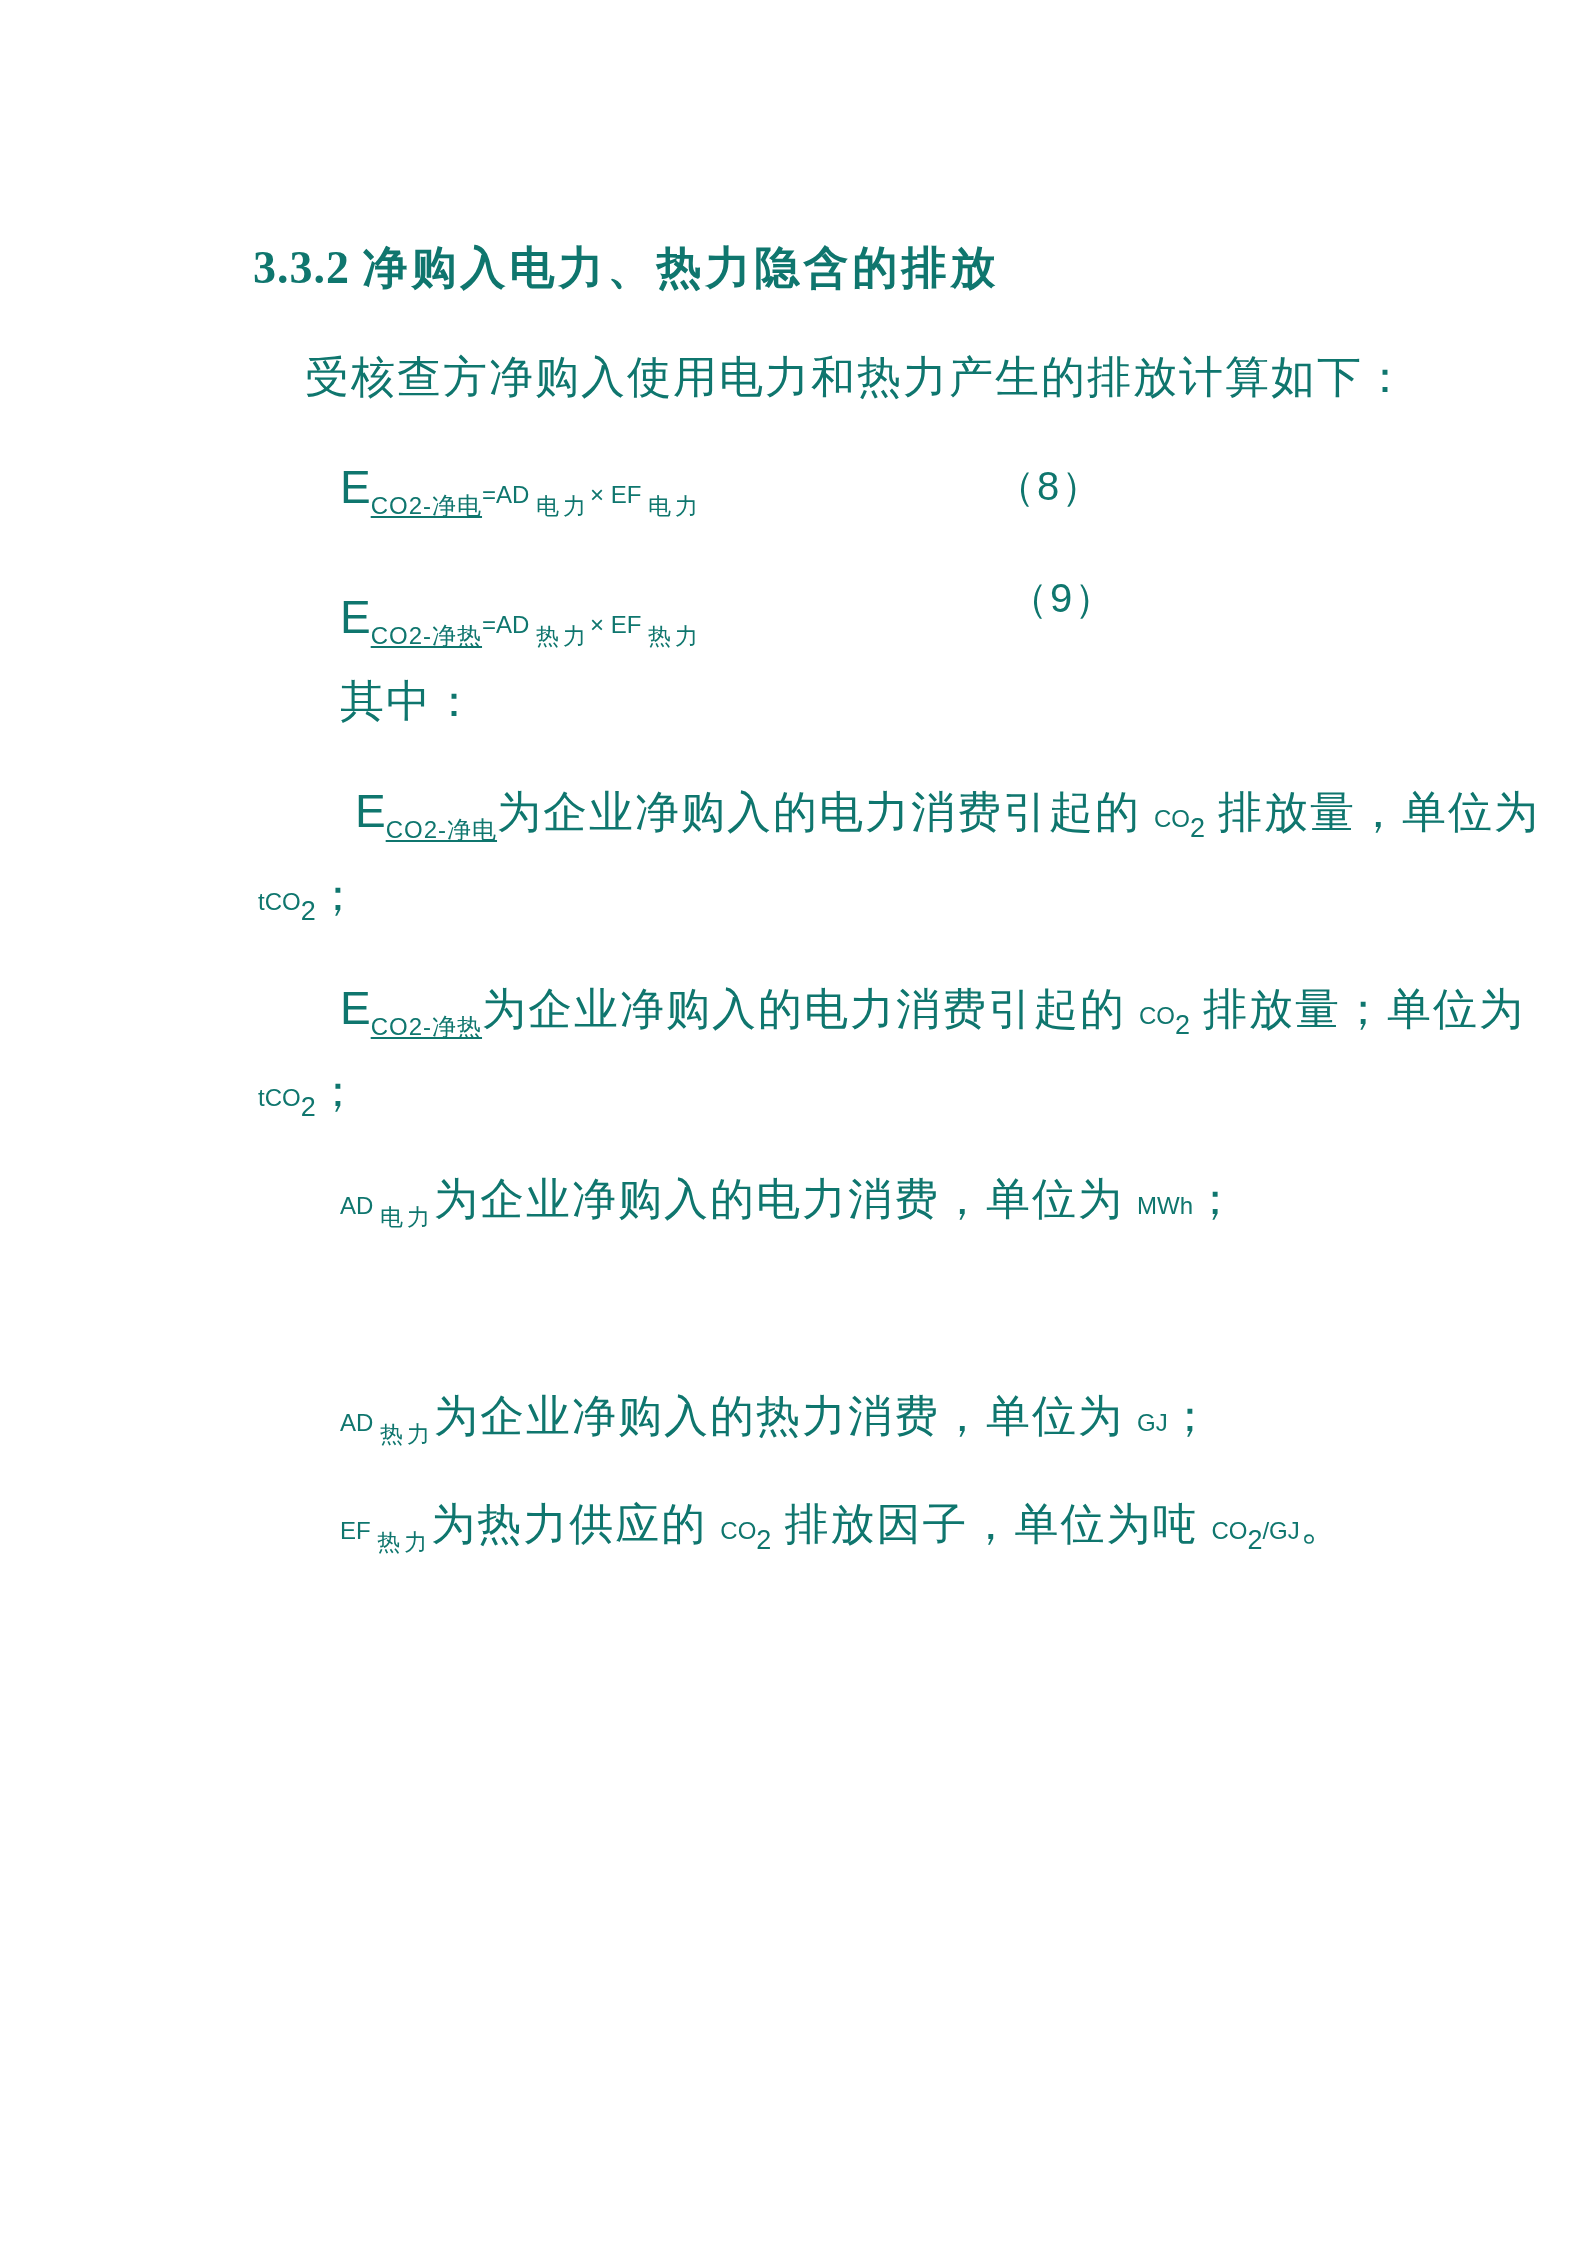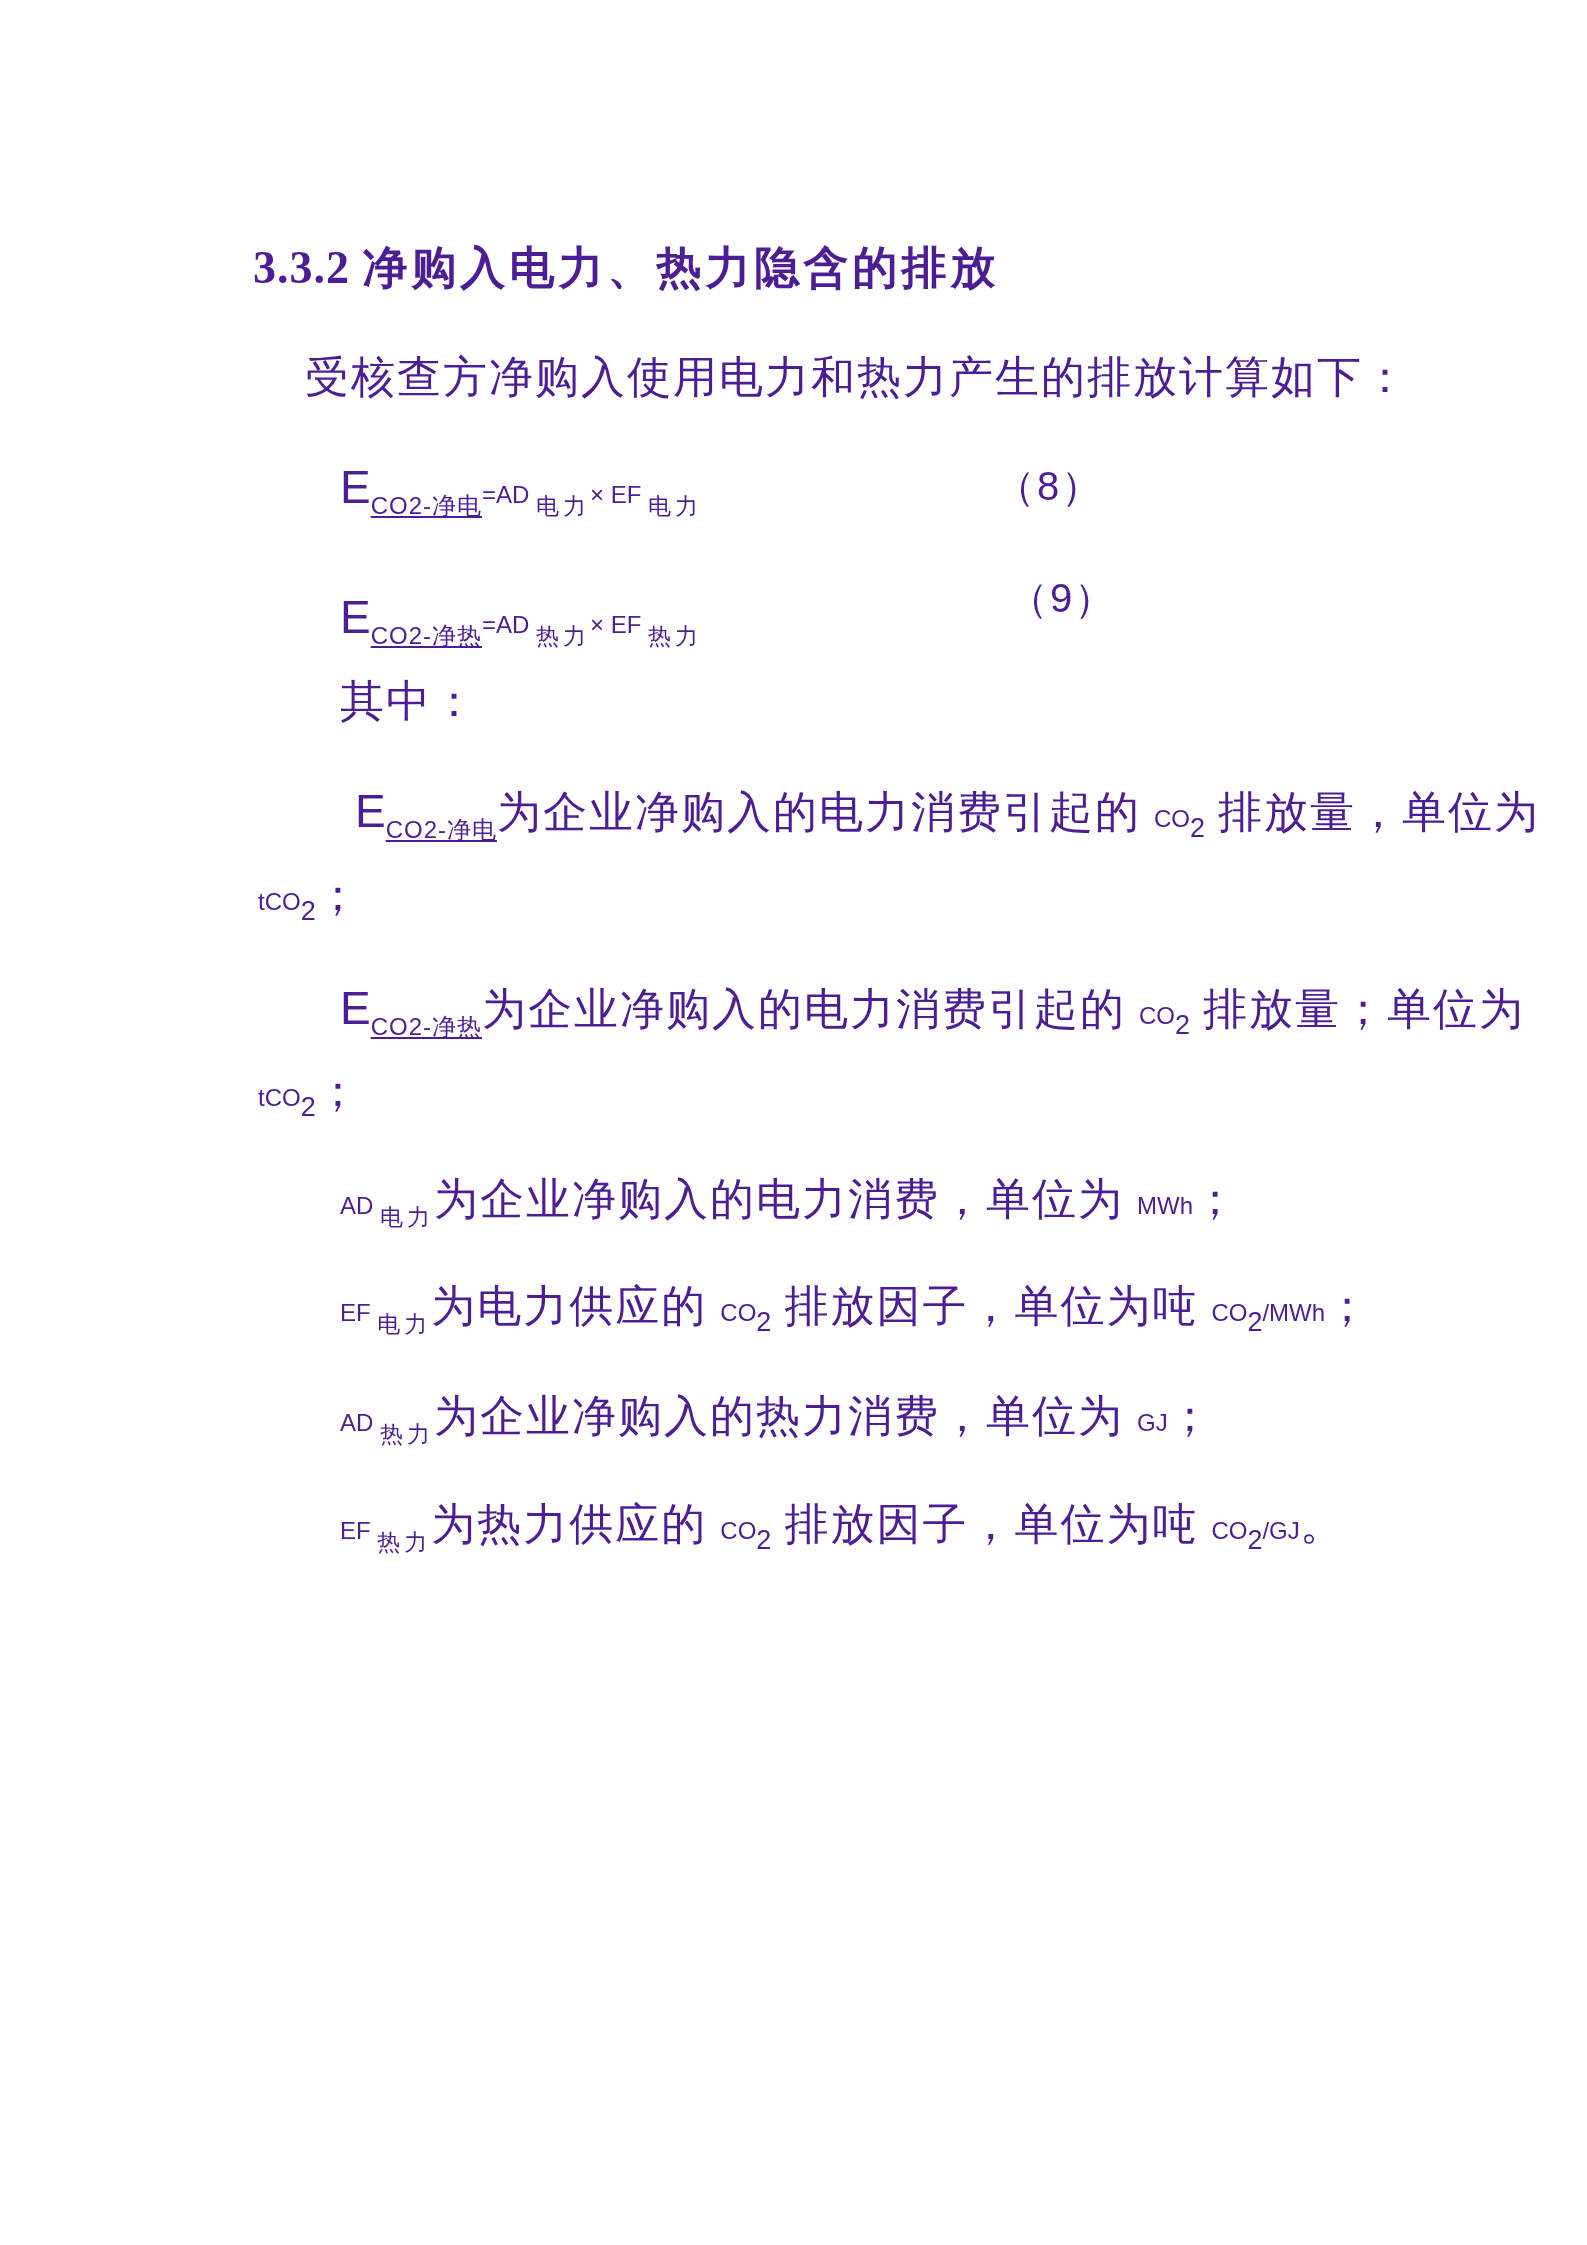--- a/index.html
+++ b/index.html
@@ -10,21 +10,21 @@
     overflow:hidden;
     font-family:"Liberation Serif","DejaVu Serif",serif;
     color:#000000;
   }
   .line {
     position:absolute;
     white-space:pre;
     font-size:44px;
     line-height:1.2;
     letter-spacing:2px;
-    color:#4c1d95;
+    color:#0f766e;
     font-family:"Liberation Serif","DejaVu Serif",serif;
   }
   
   .hnum   { font-family:"Liberation Serif","DejaVu Serif",serif; font-weight:bold; font-size:46px; letter-spacing:1px; }
   .htitle { font-weight:bold; font-size:45px; letter-spacing:4px; }
   
   .lat  { font-family:"Liberation Sans",sans-serif; font-size:24px; letter-spacing:0; }
   .big  { font-family:"Liberation Sans",sans-serif; font-size:46px; letter-spacing:0; }
   
   .sub  { font-family:"Liberation Sans",sans-serif; font-size:24px; vertical-align:-11px; letter-spacing:1px;text-decoration:underline; }
@@ -51,19 +51,18 @@
   <div class="line" style="left:340px; top:676px;"><span>其中：</span></div>
 
   <div class="line" style="left:340px; top:784px;margin-left:15px;"><span class="big">E</span><span class="sub">CO2-净电</span><span>为企业净购入的电力消费引起的 </span><span class="lat">CO</span><span class="sub2">2</span><span> 排放量，单位为</span></div>
   <div class="line" style="left:258px; top:870px;"><span class="lat">tCO</span><span class="sub2">2</span><span>；</span></div>
 
   <div class="line" style="left:340px; top:981px;"><span class="big">E</span><span class="sub">CO2-净热</span><span>为企业净购入的电力消费引起的 </span><span class="lat">CO</span><span class="sub2">2</span><span> 排放量；单位为</span></div>
   <div class="line" style="left:258px; top:1066px;"><span class="lat">tCO</span><span class="sub2">2</span><span>；</span></div>
 
   <div class="line" style="left:340px; top:1174px;"><span class="lat">AD </span><span class="subc">电力</span><span>为企业净购入的电力消费，单位为 </span><span class="lat">MWh</span><span>；</span></div>
 
-  <div class="line" style="left:340px; top:1281px;"><span class="lat">EF </span><span class="subc">电力</span><span>为电力供应的 </span><span class="lat">CO</span><span class="sub2">2</span><span> 排放因子，单位为吨 </span><span class="lat">CO</span><span class="sub2">2</span><span class="lat">/MWh</span><span>；</span></div>
 
   <div class="line" style="left:340px; top:1391px;"><span class="lat">AD </span><span class="subc">热力</span><span>为企业净购入的热力消费，单位为 </span><span class="lat">GJ</span><span>；</span></div>
 
   <div class="line" style="left:340px; top:1499px;"><span class="lat">EF </span><span class="subc">热力</span><span>为热力供应的 </span><span class="lat">CO</span><span class="sub2">2</span><span> 排放因子，单位为吨 </span><span class="lat">CO</span><span class="sub2">2</span><span class="lat">/GJ</span><span>。</span></div>
 
 </div>
 
 </body></html>

